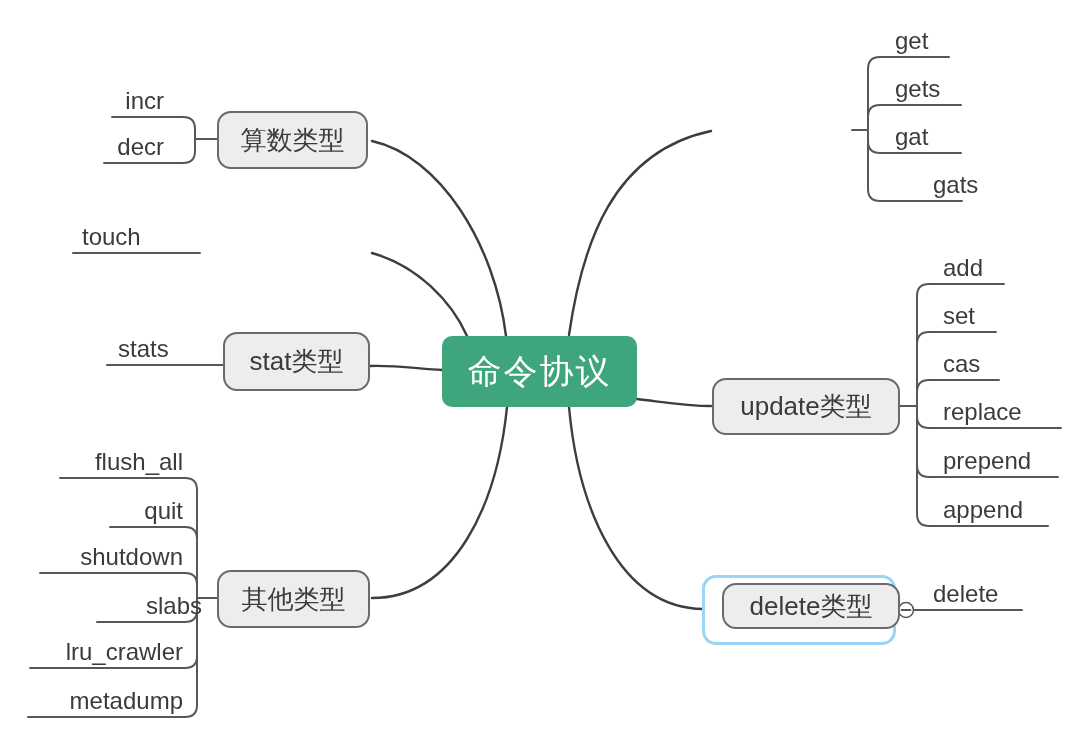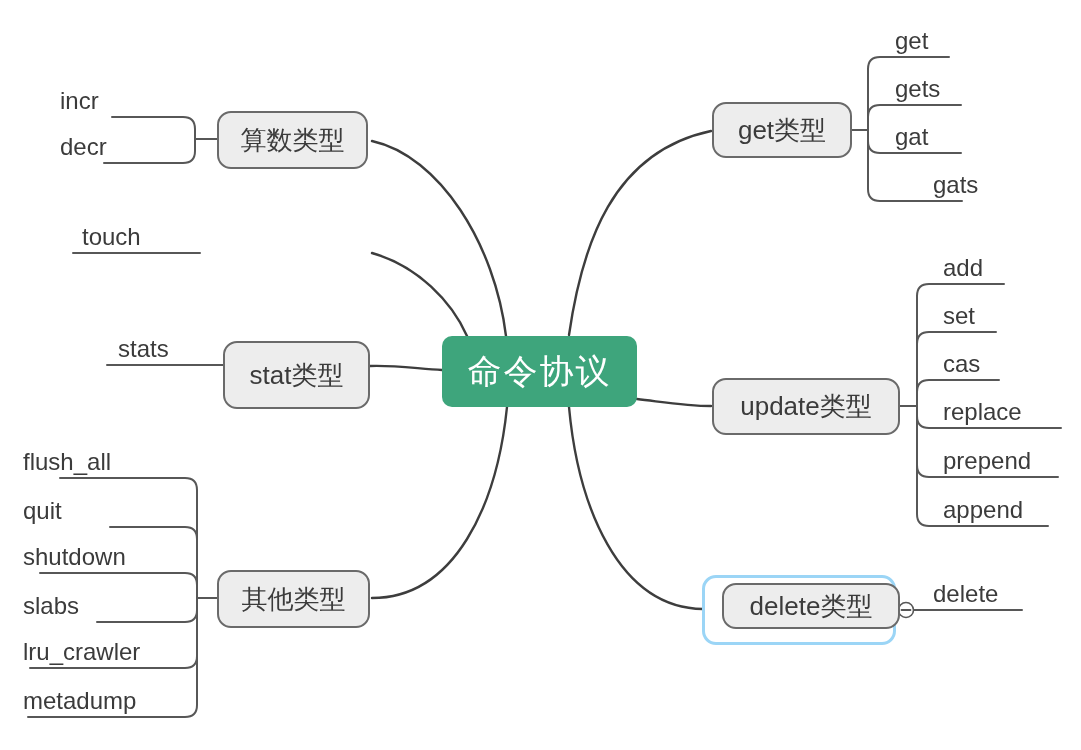--- a/index.html
+++ b/index.html
@@ -28,21 +28,21 @@
   }
   .selection{
     position:absolute;left:702px;top:575px;width:194px;height:70px;
     border:3px solid var(--selection,#9BD5F6);border-radius:14px;box-sizing:border-box;
     background:transparent;
   }
   .leaf{
     position:absolute;font-size:24px;line-height:30px;height:30px;
     color:var(--text,#3B3B3B);white-space:nowrap;
   }
-  .leaf.ra{}
+  .leaf.ra{text-align:right;}
 </style>
 </head>
 <body>
 
 <div class="canvas">
 
   <svg class="wires" viewBox="0 0 1081 750">
 
     <path class="main" d="M 372 141 C 440 156, 495 245, 506 336"></path>
     <path class="main" d="M 372 253 C 418 266, 452 302, 467 336"></path>
@@ -87,34 +87,33 @@
       <path class="toggle-minus" d="M 901.5 610 H 910.5"></path>
     </g>
     <path class="twig" d="M 914 610 H 1022"></path>
   </svg>
 
   <div class="selection"></div>
 
   <div class="central">命令协议</div>
 
   <div class="node" style="left:217px;top:111px;width:151px;height:58px">算数类型</div>
-  <div class="node" style="left:223px;top:341px;width:147px;height:68px">stat类型</div>
+  <div class="node" style="left:223px;top:332px;width:147px;height:59px">stat类型</div>
   <div class="node" style="left:217px;top:570px;width:153px;height:58px">其他类型</div>
-  <div class="node" style="left:712px;top:102px;width:140px;height:56px">get类型</div>
   <div class="node" style="left:712px;top:378px;width:188px;height:57px">update类型</div>
   <div class="node" style="left:722px;top:583px;width:178px;height:46px">delete类型</div>
 
   <div class="leaf ra" style="right:917px;top:86px;width:104px">incr</div>
   <div class="leaf ra" style="right:917px;top:132px;width:104px">decr</div>
   <div class="leaf" style="left:82px;top:222px">touch</div>
   <div class="leaf" style="left:118px;top:334px">stats</div>
   <div class="leaf ra" style="right:898px;top:447px;width:160px">flush_all</div>
   <div class="leaf ra" style="right:898px;top:496px;width:160px">quit</div>
   <div class="leaf ra" style="right:898px;top:542px;width:160px">shutdown</div>
-  <div class="leaf ra" style="right:898px;top:591px;width:160px">slabs</div>
+  <div class="leaf ra" style="right:879px;top:591px;width:160px">slabs</div>
   <div class="leaf ra" style="right:898px;top:637px;width:160px">lru_crawler</div>
   <div class="leaf ra" style="right:898px;top:686px;width:160px">metadump</div>
 
   <div class="leaf" style="left:895px;top:26px">get</div>
   <div class="leaf" style="left:895px;top:74px">gets</div>
   <div class="leaf" style="left:895px;top:122px">gat</div>
   <div class="leaf" style="left:933px;top:170px">gats</div>
   <div class="leaf" style="left:943px;top:253px">add</div>
   <div class="leaf" style="left:943px;top:301px">set</div>
   <div class="leaf" style="left:943px;top:349px">cas</div>

